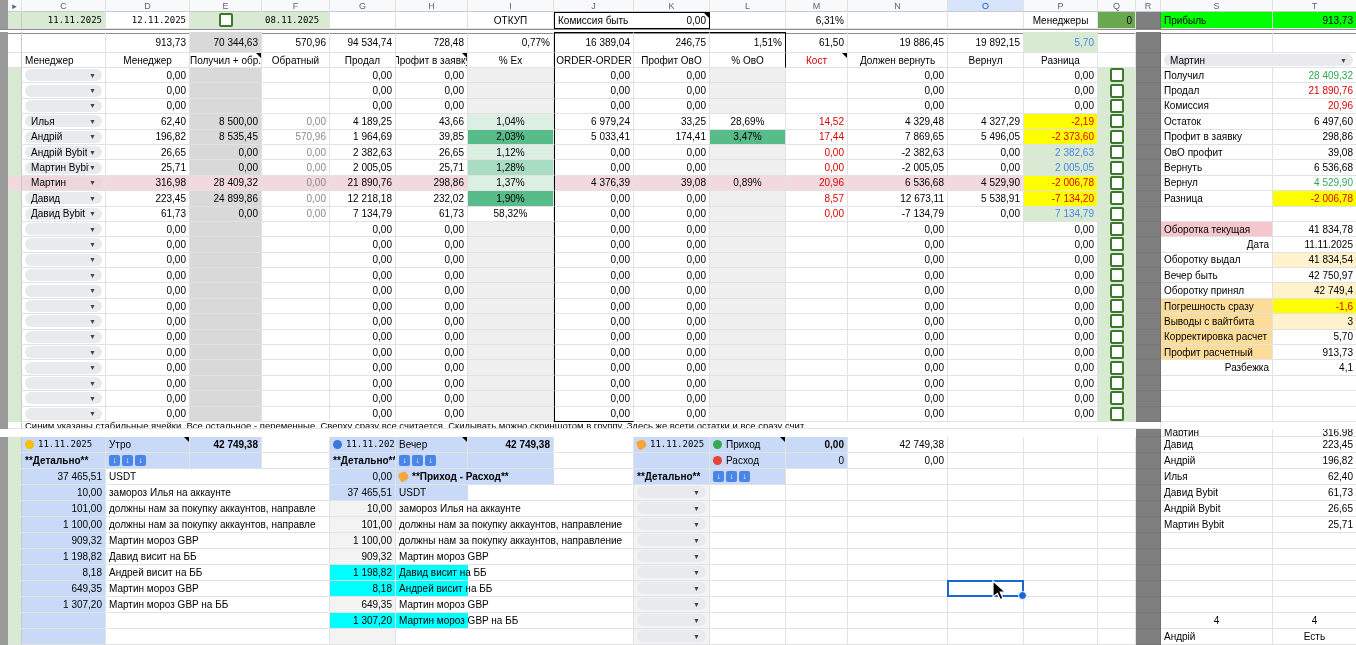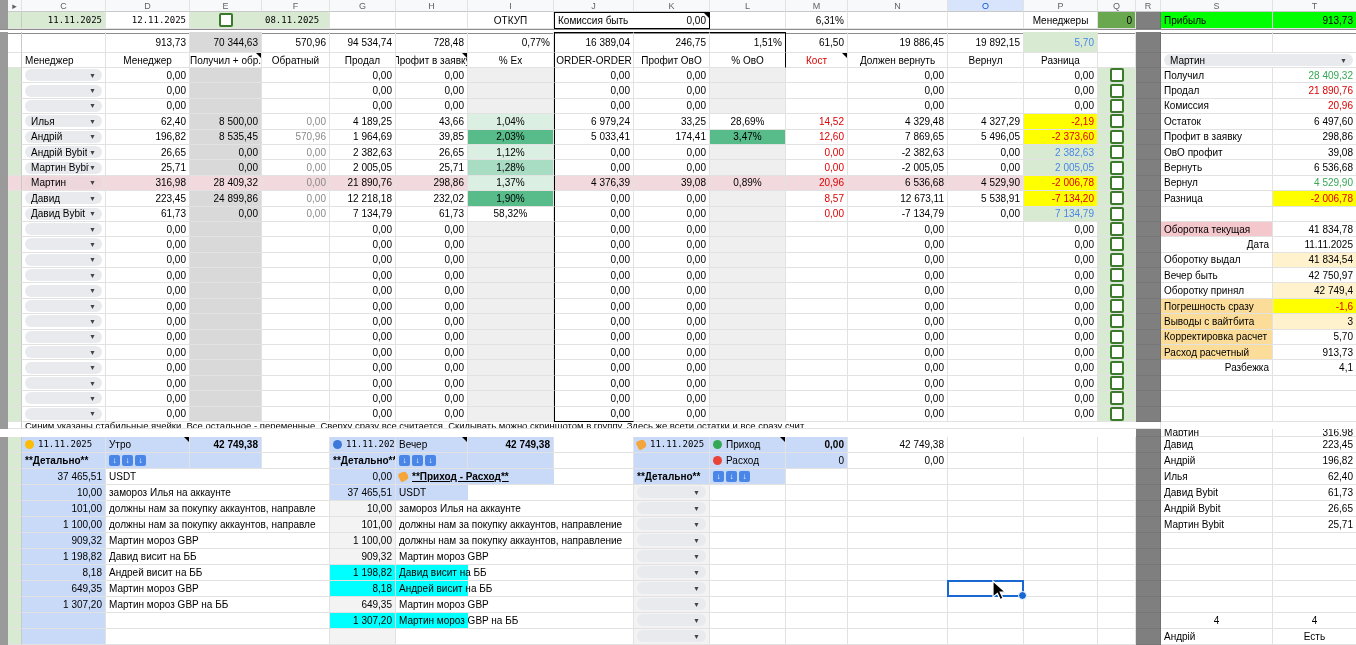--- a/index.html
+++ b/index.html
@@ -296,21 +296,21 @@
       </div>
       <div class="cell num" style="grid-column: 4 / 5;">196,82</div>
       <div class="cell graybg num" style="grid-column: 5 / 6;">8 535,45</div>
       <div class="cell num graytxt" style="grid-column: 6 / 7;">570,96</div>
       <div class="cell num" style="grid-column: 7 / 8;">1 964,69</div>
       <div class="cell num" style="grid-column: 8 / 9;">39,85</div>
       <div class="cell cstrong ctr" style="grid-column: 9 / 10;">2,03%</div>
       <div class="cell bj num" style="grid-column: 10 / 11;">5 033,41</div>
       <div class="cell num" style="grid-column: 11 / 12;">174,41</div>
       <div class="cell cstrong ctr" style="grid-column: 12 / 13;">3,47%</div>
-      <div class="cell num redtxt" style="grid-column: 13 / 14;">12,60</div>
+      <div class="cell num redtxt" style="grid-column: 13 / 14;">17,44</div>
       <div class="cell num" style="grid-column: 14 / 15;">7 869,65</div>
       <div class="cell num" style="grid-column: 15 / 16;">5 496,05</div>
       <div class="cell neg num" style="grid-column: 16 / 17;">-2 373,60</div>
       <div class="cell lgreen" style="grid-column: 17 / 18;">
         <div class="cbx"></div>
       </div>
       <div class="cell dark" style="grid-column: 18 / 19;"></div>
       <div class="cell" style="grid-column: 19 / 20;">Профит в заявку</div>
       <div class="cell  num" style="grid-column: 20 / 21;">298,86</div>
     </div>
@@ -710,21 +710,21 @@
       <div class="cell num" style="grid-column: 11 / 12;">0,00</div>
       <div class="cell lgray ctr" style="grid-column: 12 / 13;"></div>
       <div class="cell num redtxt" style="grid-column: 13 / 14;"></div>
       <div class="cell num" style="grid-column: 14 / 15;">0,00</div>
       <div class="cell num" style="grid-column: 15 / 16;"></div>
       <div class="cell  num" style="grid-column: 16 / 17;">0,00</div>
       <div class="cell lgreen" style="grid-column: 17 / 18;">
         <div class="cbx"></div>
       </div>
       <div class="cell dark" style="grid-column: 18 / 19;"></div>
-      <div class="cell gold" style="grid-column: 19 / 20;">Расход расчетный</div>
+      <div class="cell gold" style="grid-column: 19 / 20;">Профит расчетный</div>
       <div class="cell  num" style="grid-column: 20 / 21;">913,73</div>
     </div>
     <div class="row" style="height: 15.4px;">
       <div class="cell strip" style="grid-column: 1 / 2;"></div>
       <div class="cell rn rn-g" style="grid-column: 2 / 3;"></div>
       <div class="cell" style="grid-column: 3 / 4;">
         <div class="pill">
           <span class="lbl"></span>
           <span class="arr">▼</span>
         </div>
@@ -895,21 +895,21 @@
       <div class="cell dark" style="grid-column: 18 / 19;"></div>
       <div class="cell" style="grid-column: 19 / 20;">Андрій</div>
       <div class="cell num" style="grid-column: 20 / 21;">196,82</div>
     </div>
     <div class="row" style="height: 16px;">
       <div class="cell strip" style="grid-column: 1 / 2;"></div>
       <div class="cell rn rn-g" style="grid-column: 2 / 3;"></div>
       <div class="cell blue num" style="grid-column: 3 / 4;">37 465,51</div>
       <div class="cell" style="grid-column: 4 / 7;">USDT</div>
       <div class="cell blue num" style="grid-column: 7 / 8;">0,00</div>
-      <div class="cell bgrad-pr bold" style="grid-column: 8 / 11; text-decoration: underline;"><span class="ic hand"></span>**Приход - Расход**</div>
+      <div class="cell bgrad-pr bold" style="grid-column: 8 / 11;"><span class="ic hand"></span>**Приход - Расход**</div>
       <div class="cell blue bold" style="grid-column: 11 / 12;">**Детально**</div>
       <div class="cell blue" style="grid-column: 12 / 13;">
         <span class="ab">↓</span>
         <span class="ab">↓</span>
         <span class="ab">↓</span>
       </div>
       <div class="cell" style="grid-column: 13 / 14;"></div>
       <div class="cell" style="grid-column: 14 / 15;"></div>
       <div class="cell" style="grid-column: 15 / 16;"></div>
       <div class="cell" style="grid-column: 16 / 17;"></div>

